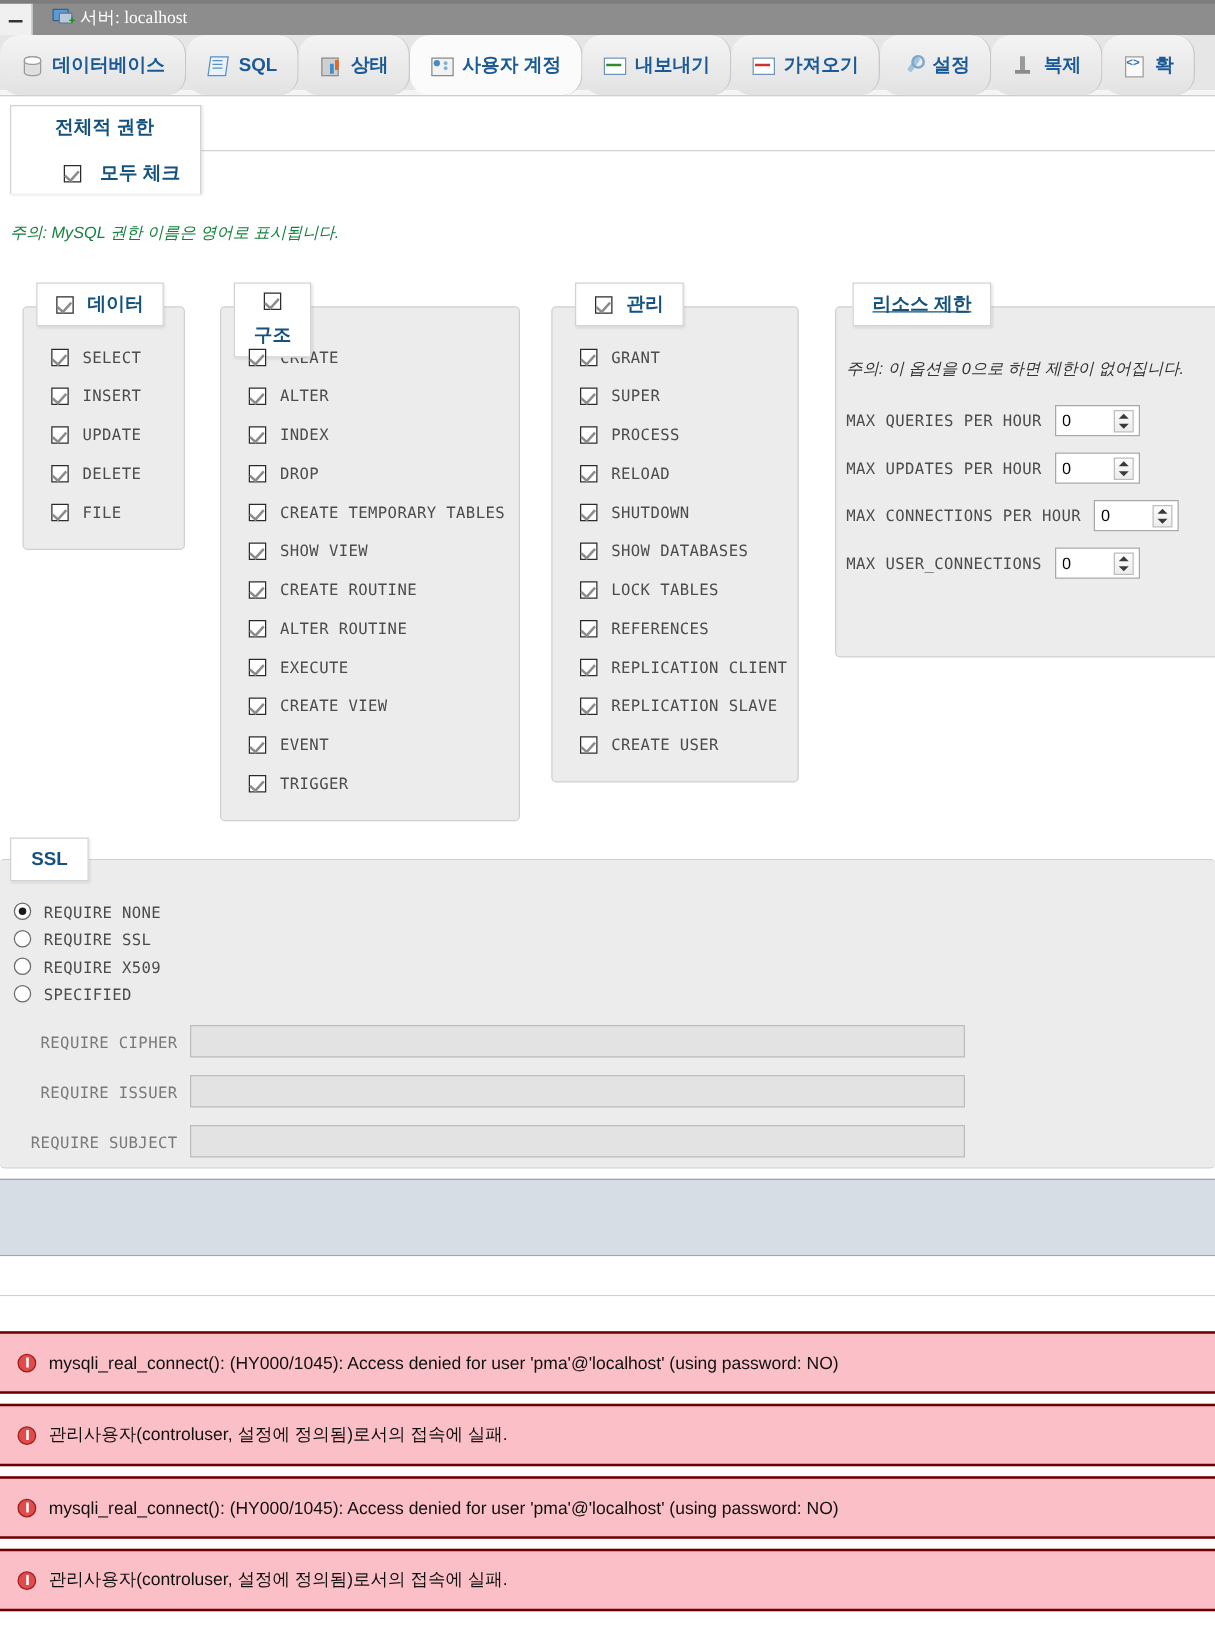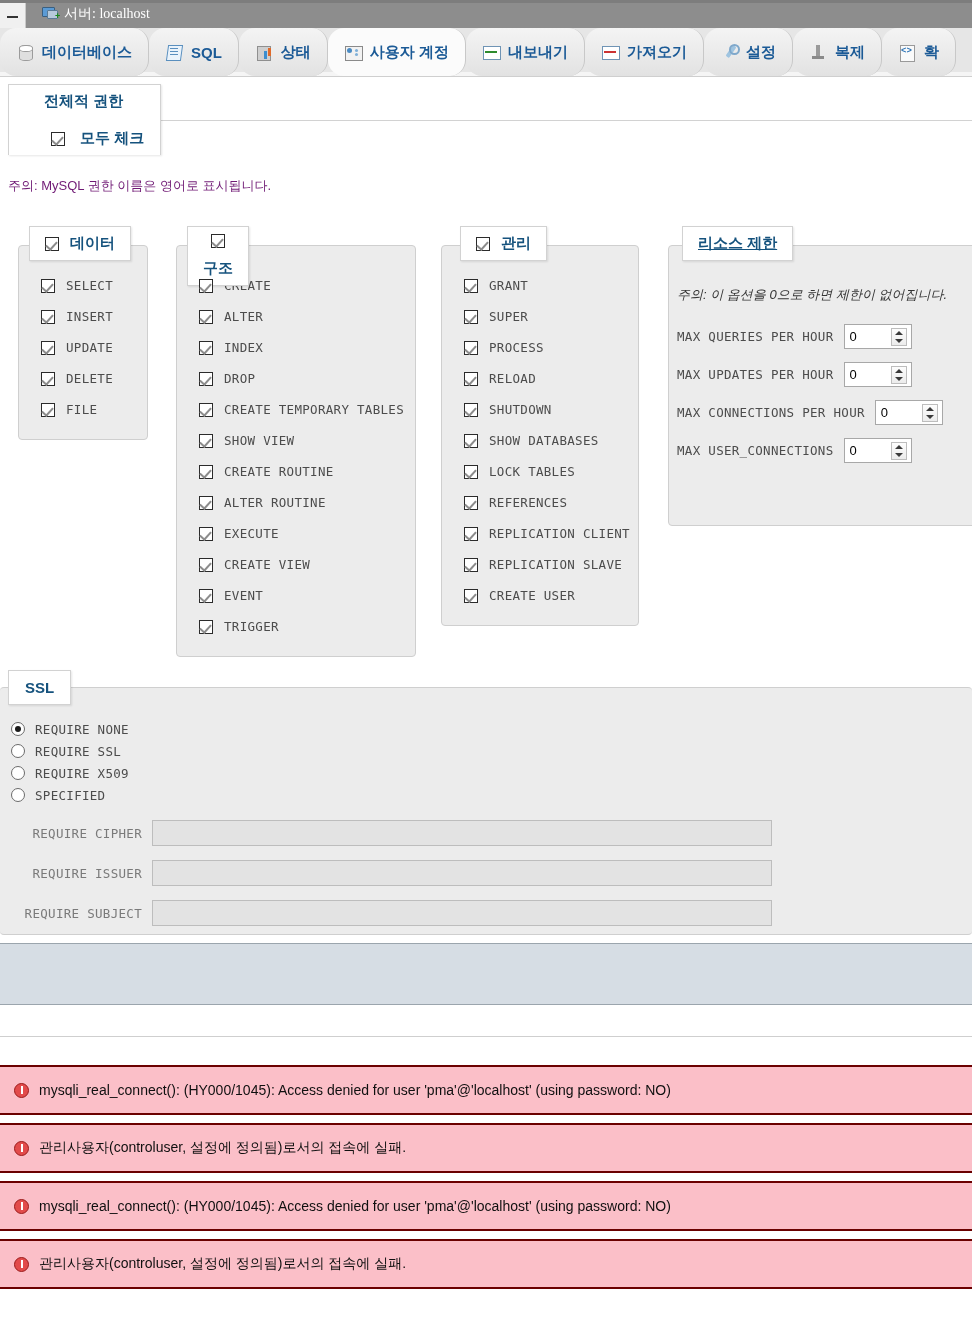--- a/index.html
+++ b/index.html
@@ -135,22 +135,23 @@
   .global-head {
     position: relative;
     margin: 7px 0 0 8px;
   }
   .global-rule {
     position:absolute; left:0; right:-1000px; top:50%; height:1px; background:#d2d2d2;
   }
   .chk-inline { display:flex; align-items:center; gap:15px;margin-left:28px; }
 
   .note {
+    font-style: italic;
     font-size: 13px;
-    color: #701a75;
+    color: #15803d;
     margin: 22px 0 0 8px;
     font-family: "Liberation Sans", sans-serif;
   }
 
   
   .cb {
     width: 14px; height: 14px;
     border: 1px solid #2b2b2b;
     background: #fff;
     display: inline-block;

